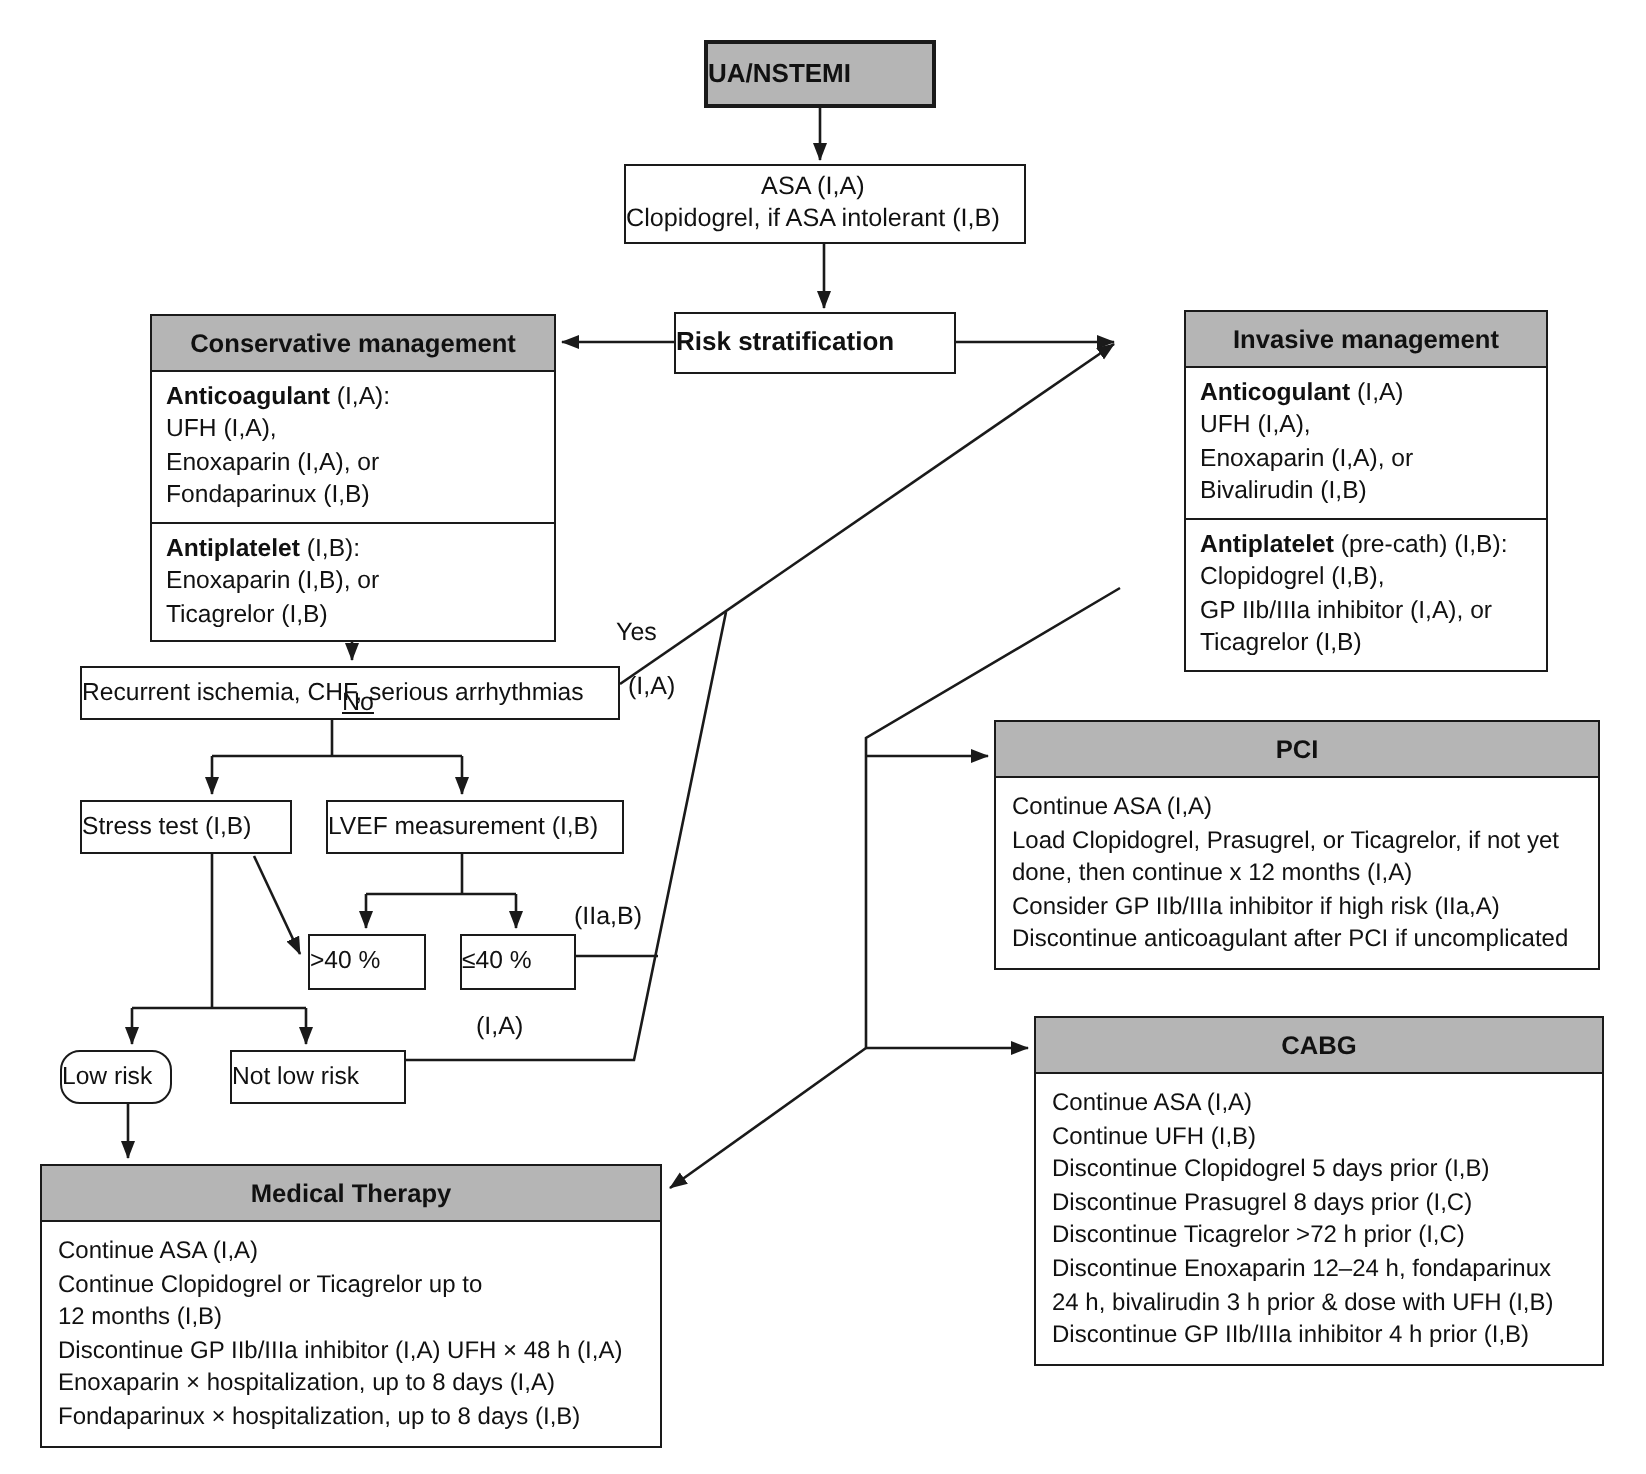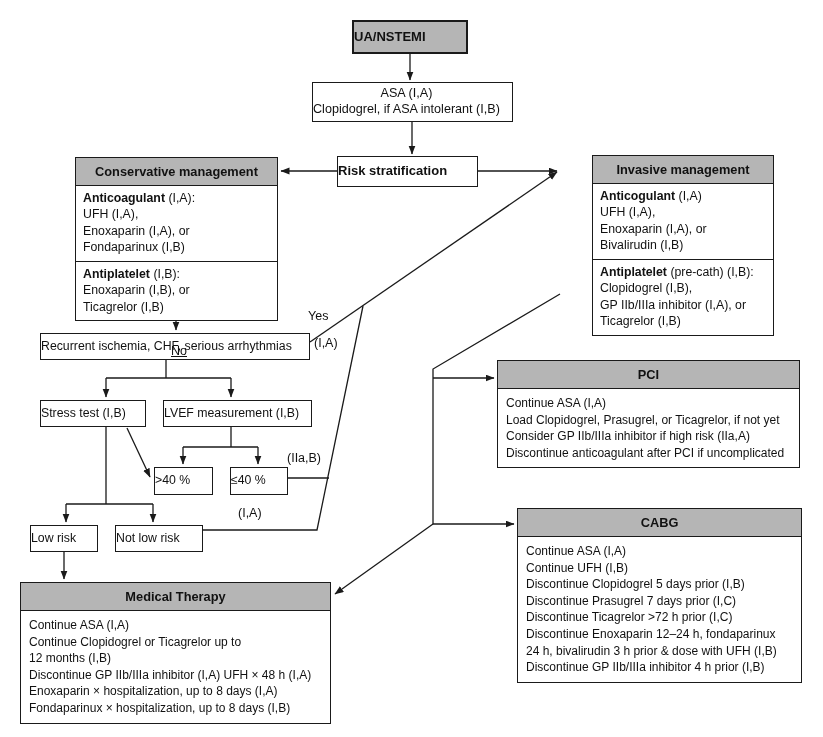--- a/index.html
+++ b/index.html
@@ -130,21 +130,21 @@
   </div>
 
   <div class="box center" style="left:154px;top:467px;width:59px;height:28px;">
     <span>&gt;40 %</span>
   </div>
 
   <div class="box center" style="left:230px;top:467px;width:58px;height:28px;">
     <span>≤40 %</span>
   </div>
 
-  <div class="box center" style="left:30px;top:525px;width:68px;height:27px;">
+  <div class="box center" style="left:30px;top:525px;width:56px;height:27px;border-radius:10px;">
     <span>Low risk</span>
   </div>
 
   <div class="box center" style="left:115px;top:525px;width:88px;height:27px;">
     <span>Not low risk</span>
   </div>
 
   <div class="box" style="left:20px;top:582px;width:311px;">
     <div class="hdr">Medical Therapy</div>
     <div class="body">
@@ -155,32 +155,33 @@
         <div>Enoxaparin × hospitalization, up to 8 days (I,A)</div>
         <div>Fondaparinux × hospitalization, up to 8 days (I,B)</div>
       </div>
   </div>
 
   <div class="box" style="left:497px;top:360px;width:303px;">
     <div class="hdr">PCI</div>
     <div class="body">
         <div>Continue ASA (I,A)</div>
         <div>Load Clopidogrel, Prasugrel, or Ticagrelor, if not yet</div>
+        <div>done, then continue x 12 months (I,A)</div>
         <div>Consider GP IIb/IIIa inhibitor if high risk (IIa,A)</div>
         <div>Discontinue anticoagulant after PCI if uncomplicated</div>
       </div>
   </div>
 
   <div class="box" style="left:517px;top:508px;width:285px;">
     <div class="hdr">CABG</div>
     <div class="body">
         <div>Continue ASA (I,A)</div>
         <div>Continue UFH (I,B)</div>
         <div>Discontinue Clopidogrel 5 days prior (I,B)</div>
-        <div>Discontinue Prasugrel 7 days prior (I,C)</div>
+        <div>Discontinue Prasugrel 8 days prior (I,C)</div>
         <div>Discontinue Ticagrelor &gt;72 h prior (I,C)</div>
         <div>Discontinue Enoxaparin 12–24 h, fondaparinux</div>
         <div>24 h, bivalirudin 3 h prior &amp; dose with UFH (I,B)</div>
         <div>Discontinue GP IIb/IIIa inhibitor 4 h prior (I,B)</div>
       </div>
   </div>
 
   <div class="lbl" style="left:308px;top:309px;">Yes</div>
   <div class="lbl" style="left:314px;top:336px;">(I,A)</div>
   <div class="lbl" style="left:171px;top:344px;text-decoration:underline;">No</div>

